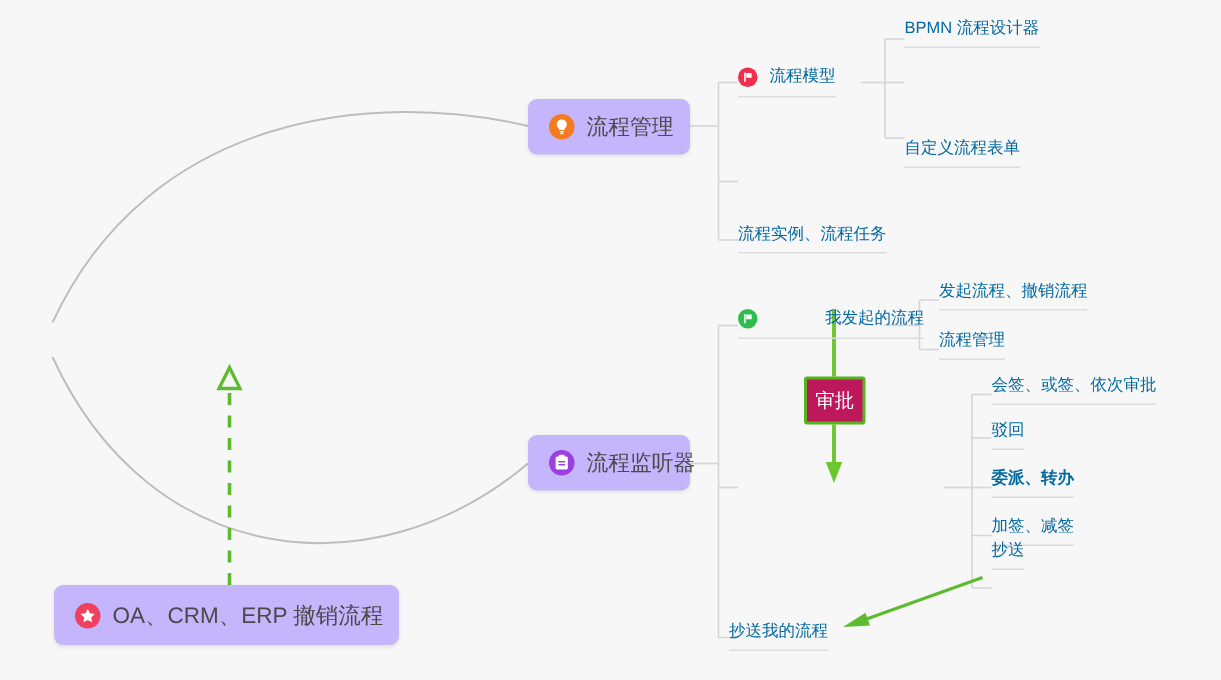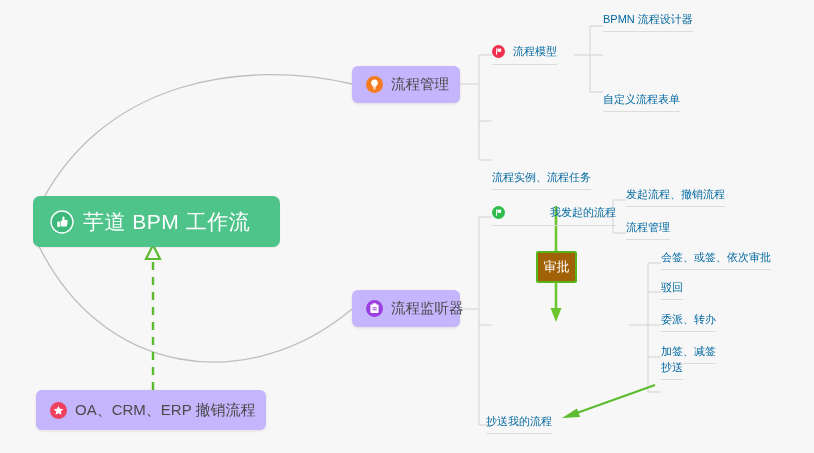--- a/index.html
+++ b/index.html
@@ -105,21 +105,21 @@
   .ic-bulb   { background: #f47b20; }
   .ic-clip   { background: #9b3fe0; }
   .ic-star   { background: #ef4060; }
   .ic-flagr  { background: #ef2f4b; }
   .ic-flagg  { background: #2fbe4d; }
   .ic-flagb  { background: #1e8ae6; }
 
   
   .callout {
     position: absolute;
-    background: #a16207;
+    background: #be185d;
     border: 2px solid #58b41c;
     border-radius: 2px;
     color: #ffffff;
     font-size: 13px;
     display: flex;
     align-items: center;
     justify-content: center;
     box-sizing: border-box;
   }
   #callout-shenpi { left: 536px; top: 251px; width: 41px; height: 32px; }
@@ -176,30 +176,20 @@
       <path d="M 655 385 L 574 414" fill="none" stroke="#5cbb2e" stroke-width="2.2"></path>
       <path d="M 562 418 L 577 408.5 L 580 417 Z" fill="#5cbb2e"></path>
     </g>
 
     <g>
       <path d="M 153 390 L 153 258" fill="none" stroke="#5cbb2e" stroke-width="2.4" stroke-dasharray="8 7"></path>
       <path d="M 153 245 L 146 259 L 160 259 Z" fill="none" stroke="#5cbb2e" stroke-width="2.2"></path>
     </g>
   </svg>
 
-  <div class="root-node">
-    <span class="icon icon-lg ic-thumb">
-      <svg viewBox="0 0 24 24" width="24" height="24">
-        <circle cx="12" cy="12" r="11" fill="none" stroke="#ffffff" stroke-width="1.4"></circle>
-        <path d="M8 11.5h1.8v5.4H8a0.7 0.7 0 0 1-.7-0.7v-4a0.7 0.7 0 0 1 .7-0.7z" fill="#ffffff"></path>
-        <path d="M10.6 11.4c1.1-0.6 1.9-1.8 1.9-3.2V7.3c0-0.5 0.4-0.9 0.9-0.9 0.6 0 1.1 0.5 1.1 1.1v2.6h2.1c0.7 0 1.2 0.6 1.1 1.3l-0.7 4.1c-0.1 0.6-0.6 1.1-1.2 1.1h-5.2z" fill="#ffffff"></path>
-      </svg>
-    </span>
-    <span class="root-label">芋道 BPM 工作流</span>
-  </div>
 
   <div class="card" id="node-liucheng-guanli">
     <span class="icon icon-md ic-bulb">
       <svg viewBox="0 0 17 17" width="17" height="17">
         <path d="M8.5 3.6c-2 0-3.4 1.5-3.4 3.3 0 1.3 0.8 2.1 1.3 2.7 0.3 0.4 0.4 0.7 0.4 1.1h3.4c0-0.4 0.1-0.7 0.4-1.1 0.5-0.6 1.3-1.4 1.3-2.7 0-1.8-1.4-3.3-3.4-3.3z" fill="#ffffff"></path>
         <rect x="7.1" y="11.3" width="2.8" height="1" rx="0.5" fill="#ffffff"></rect>
         <rect x="7.4" y="12.6" width="2.2" height="0.9" rx="0.45" fill="#ffffff"></rect>
       </svg>
     </span>
     <span class="card-label">流程管理</span>
@@ -230,21 +220,21 @@
     <span class="icon icon-sm ic-flagr">
       <svg viewBox="0 0 13 13" width="13" height="13">
         <rect x="4.1" y="3.3" width="1.05" height="6.4" rx="0.5" fill="#ffffff"></rect>
         <path d="M5.5 3.6h3.6v3.2H5.5z" fill="#ffffff"></path>
       </svg>
     </span>
     <span class="t-label">流程模型</span>
   </div>
 
 
-  <div class="tnode" style="left:492px; top:151px;margin-top:21px;">流程实例、流程任务</div>
+  <div class="tnode" style="left:492px; top:151px;">流程实例、流程任务</div>
 
   <div class="tnode" style="left:603px; top:14px;">BPMN 流程设计器</div>
 
 
   <div class="tnode" style="left:603px; top:94px;">自定义流程表单</div>
 
   <div class="tnode with-icon" style="left:492px; top:206px;gap:37px;">
     <span class="icon icon-sm ic-flagg">
       <svg viewBox="0 0 13 13" width="13" height="13">
         <rect x="4.1" y="3.3" width="1.05" height="6.4" rx="0.5" fill="#ffffff"></rect>
@@ -258,21 +248,21 @@
   <div class="tnode" style="left:486px; top:416px;">抄送我的流程</div>
 
   <div class="tnode" style="left:626px; top:189px;">发起流程、撤销流程</div>
 
   <div class="tnode" style="left:626px; top:222px;">流程管理</div>
 
   <div class="tnode" style="left:661px; top:252px;">会签、或签、依次审批</div>
 
   <div class="tnode" style="left:661px; top:282px;">驳回</div>
 
-  <div class="tnode" style="left:661px; top:314px;">委派、转办</div>
+  <div class="tnode" style="left:661px; top:314px;font-weight:bold;">委派、转办</div>
 
   <div class="tnode" style="left:661px; top:346px;">加签、减签</div>
 
   <div class="tnode" style="left:661px; top:362px;">抄送</div>
 
   <div class="callout" id="callout-shenpi">审批</div>
 
 </div>
 
 </body></html>

